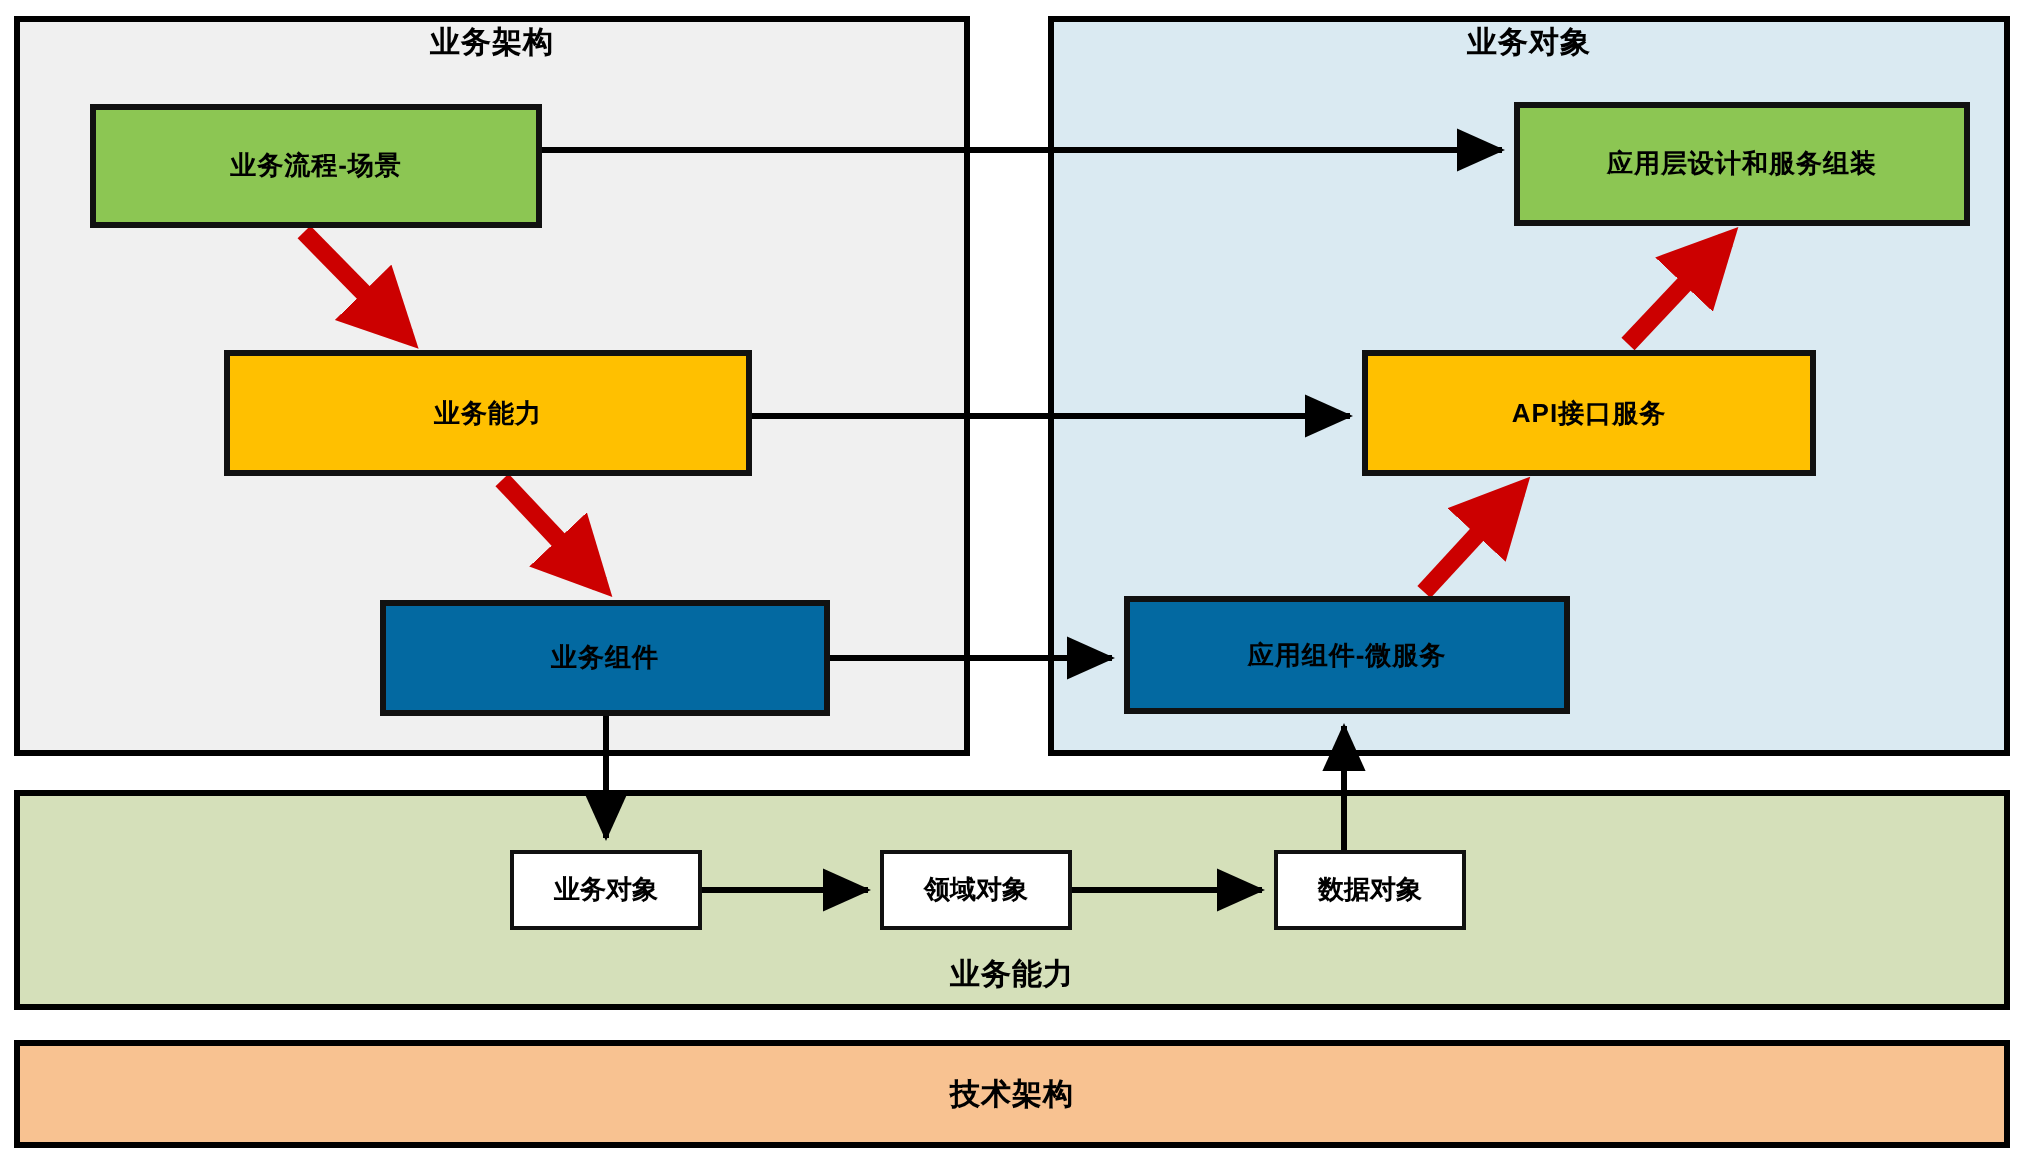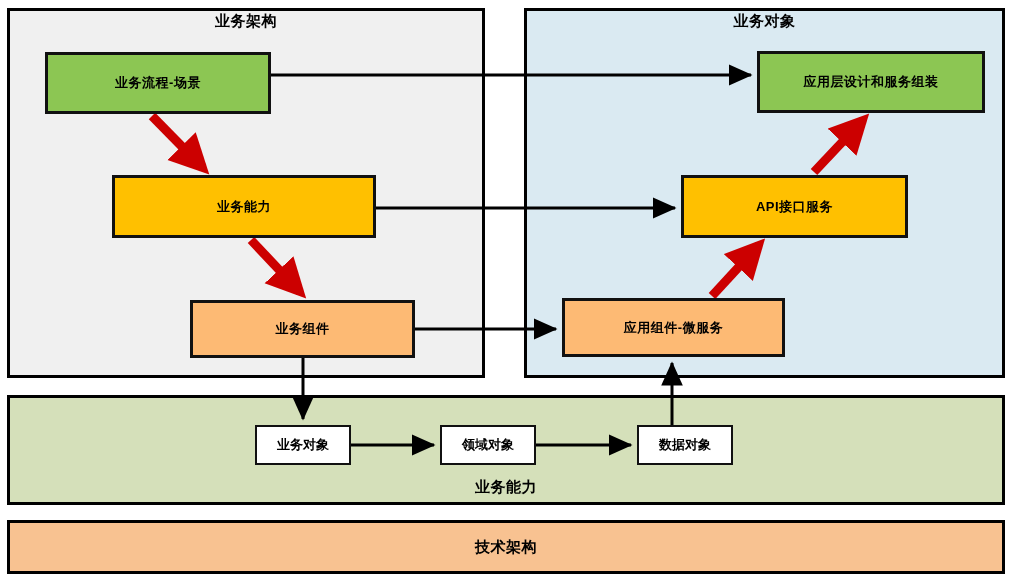--- a/index.html
+++ b/index.html
@@ -59,21 +59,21 @@
     justify-content: center;
     font-weight: bold;
     font-size: 13px;
     color: #000000;
     text-align: center;
     white-space: nowrap;
     letter-spacing: 0.5px;
   }
   .box.green  { background: #8cc653; }
   .box.orange { background: #ffc000; }
-  .box.blue   { background: #fdba74; }
+  .box.blue   { background: #0369a1; }
   .box.white  { background: #ffffff; border-width: 2px; font-size: 13px; letter-spacing: 0; }
 
   #box-process   { left: 45px;  top: 52px;  width: 226px; height: 62px; }
   #box-capability{ left: 112px; top: 175px; width: 264px; height: 63px; }
   #box-component { left: 190px; top: 300px; width: 225px; height: 58px; }
   #box-applayer  { left: 757px; top: 51px;  width: 228px; height: 62px; }
   #box-api       { left: 681px; top: 175px; width: 227px; height: 63px; }
   #box-micro     { left: 562px; top: 298px; width: 223px; height: 59px; }
 
   #box-bizobj    { left: 255px; top: 425px; width: 96px;  height: 40px; }

